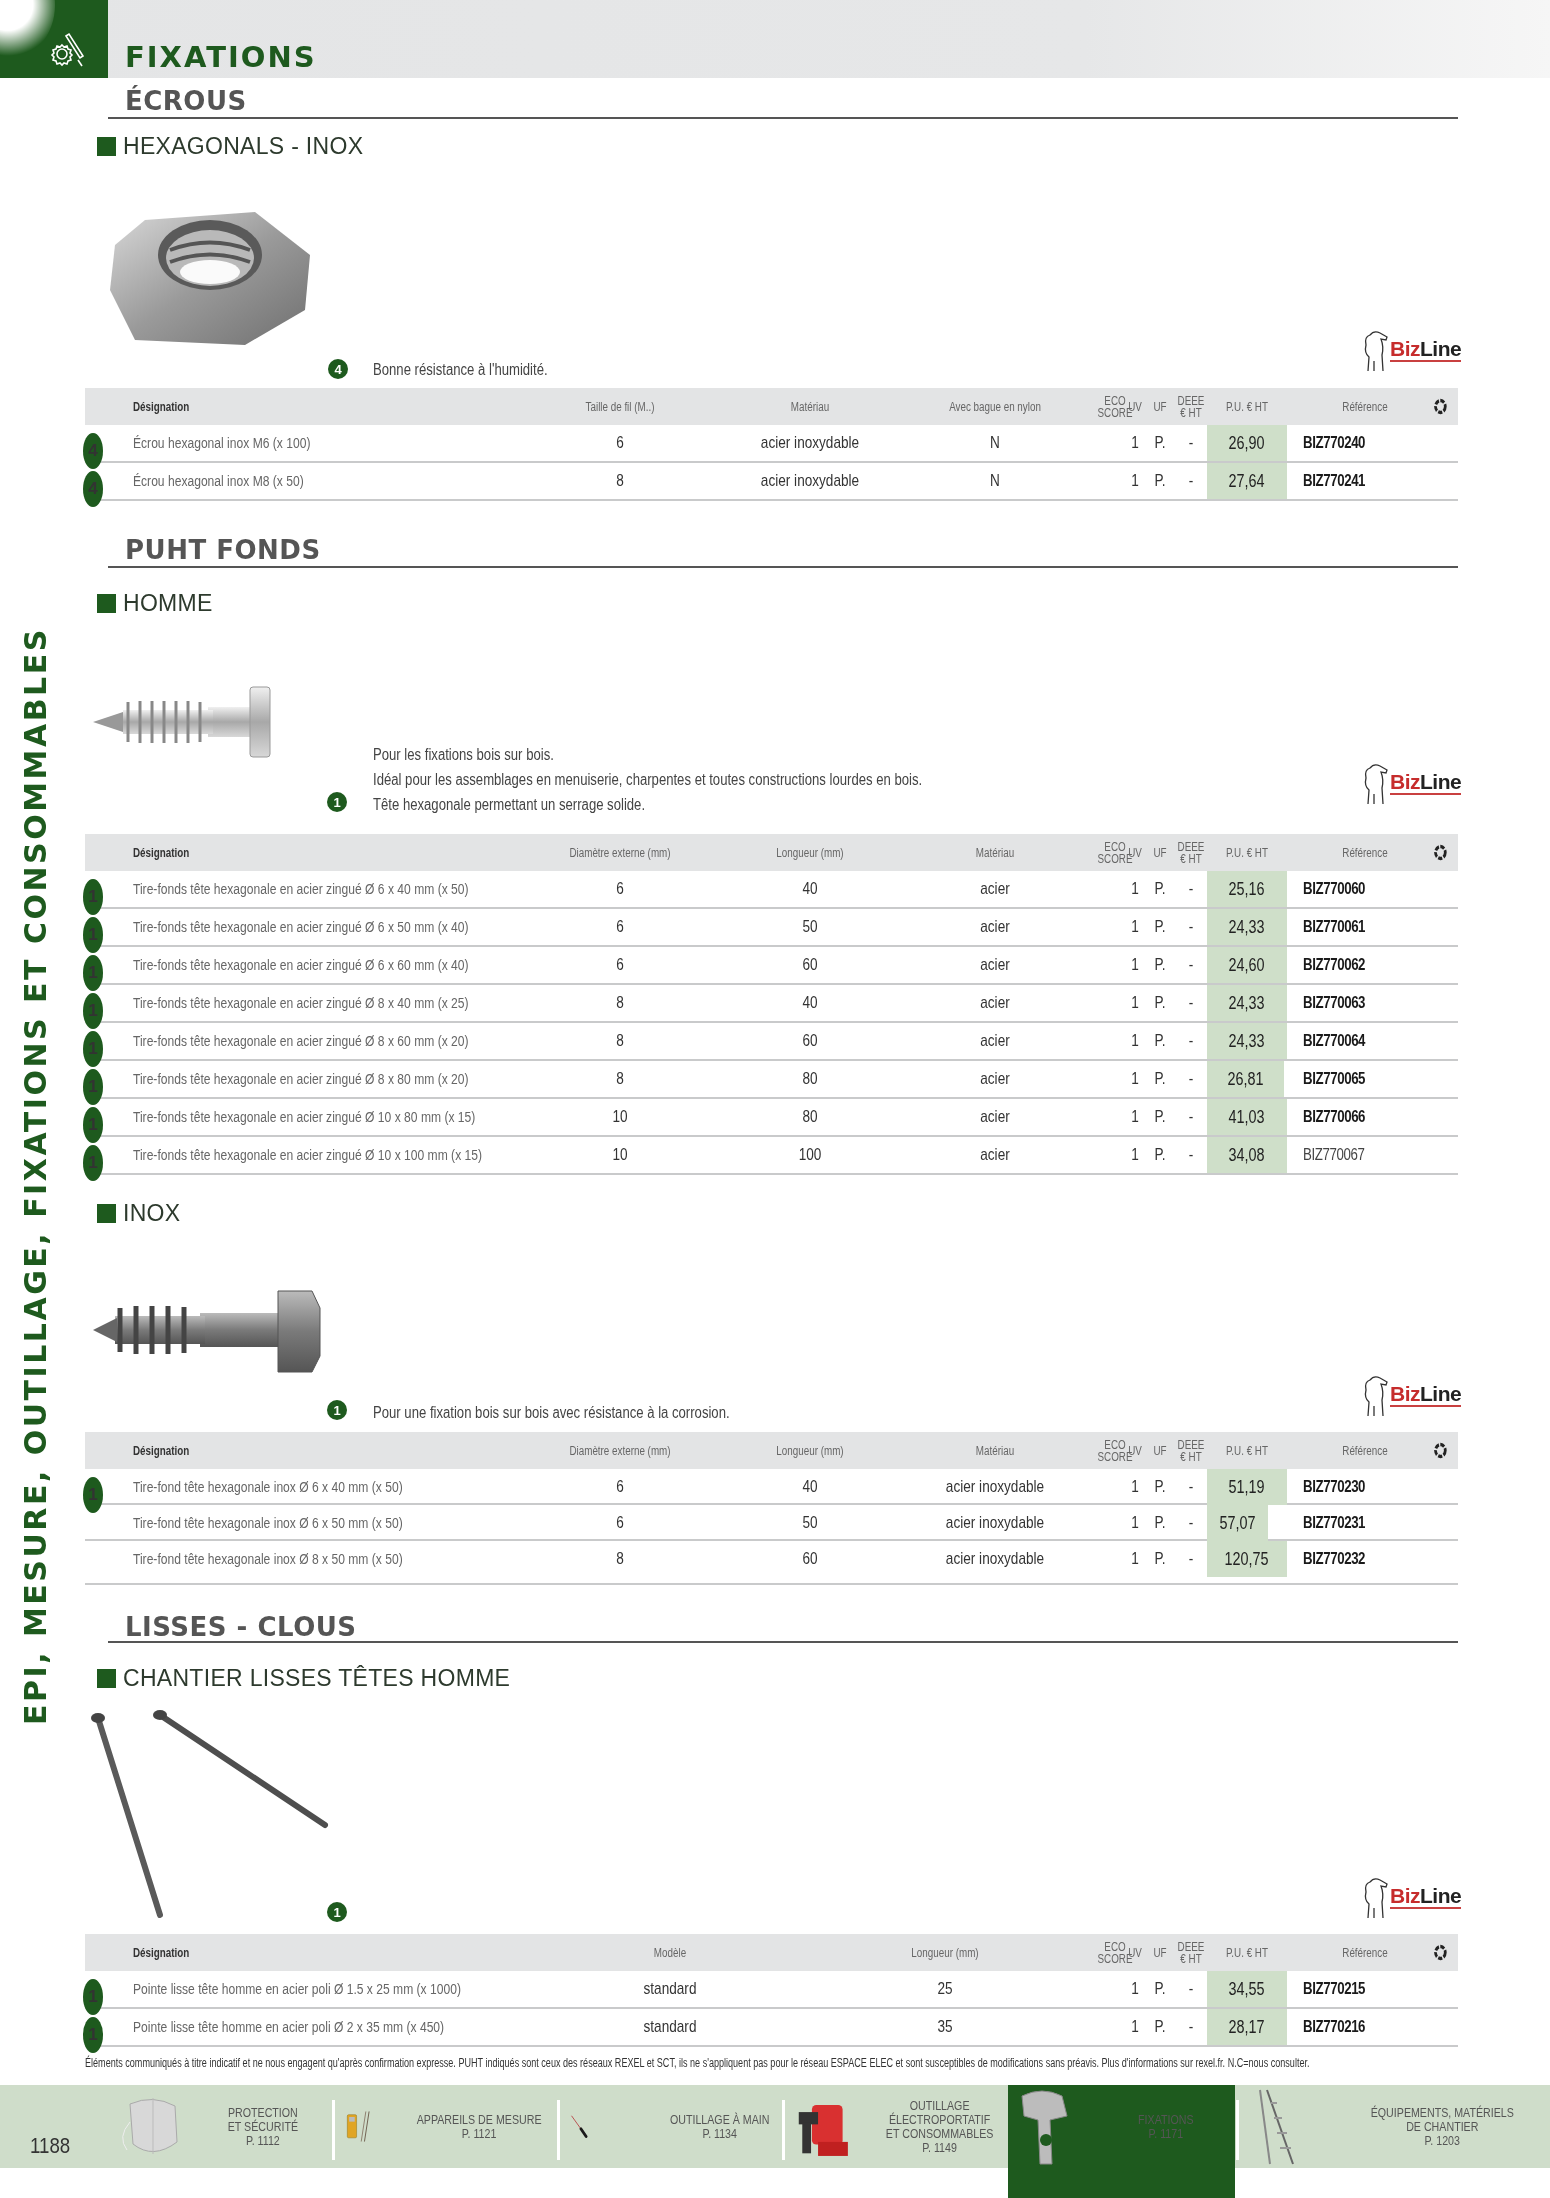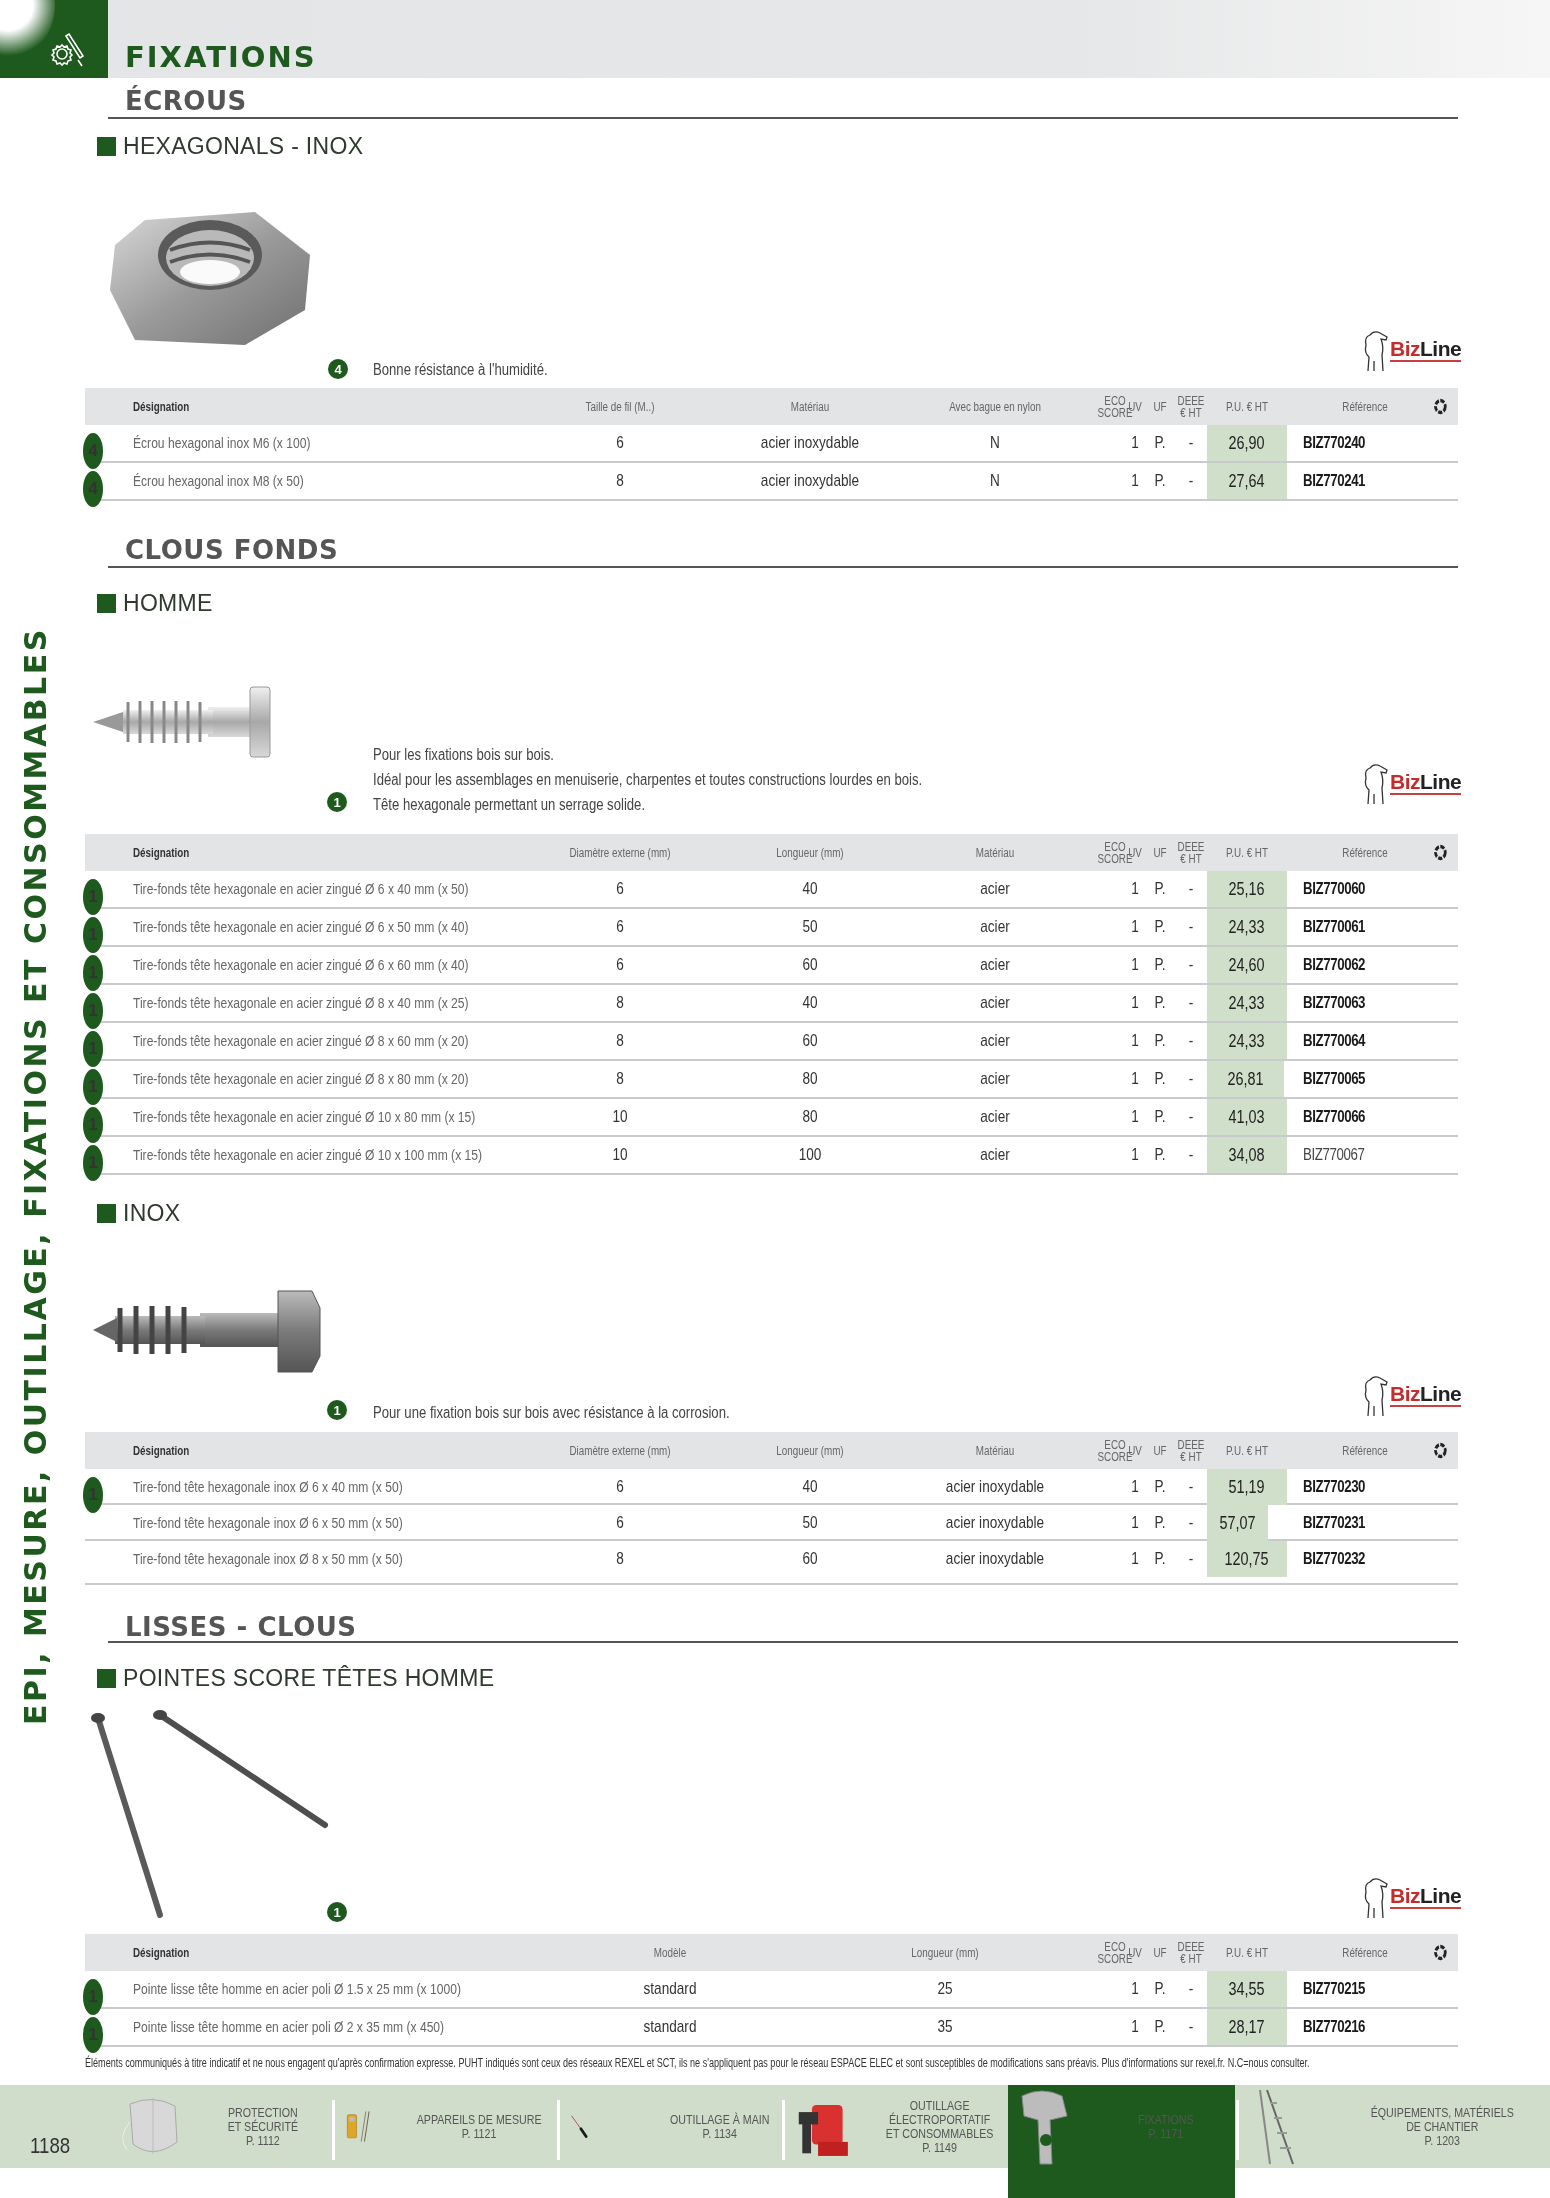--- a/index.html
+++ b/index.html
@@ -145,21 +145,21 @@
     <span class="c" style="left:1030px; width:40px;">1</span>
     <span class="c" style="left:1060px; width:30px;">P.</span>
     <span class="c" style="left:1086px; width:40px;">-</span>
     <span class="price" style="left:1122px; width:80px;">
         <i>27,64</i>
       </span>
     <span class="ref" style="left:1218px;">BIZ770241</span>
   </div>
 </div>
 
-<div class="abs section-title" style="left:125px; top:535px;">CLOUS FONDS</div>
+<div class="abs section-title" style="left:125px; top:535px;">PUHT FONDS</div>
 <div class="abs section-rule" style="left:108px; top:566px; width:1350px;"></div>
 <div class="abs sub-title" style="left:97px; top:590px;">
   <span class="sq"></span>
   <span>HOMME</span>
 </div>
 
 <svg class="abs" style="left:88px; top:685px; width:245px; height:75px;" viewBox="0 0 245 75">
   <defs>
       <linearGradient id="zg" x1="0" y1="0" x2="0" y2="1">
         <stop offset="0" stop-color="#f0f0f0"></stop>
@@ -417,21 +417,21 @@
         <i>120,75</i>
       </span>
     <span class="ref" style="left:1218px;">BIZ770232</span>
   </div>
 </div>
 
 <div class="abs section-title" style="left:125px; top:1612px;">LISSES - CLOUS</div>
 <div class="abs section-rule" style="left:108px; top:1641px; width:1350px;"></div>
 <div class="abs sub-title" style="left:97px; top:1665px;">
   <span class="sq"></span>
-  <span>POINTES SCORE TÊTES HOMME</span>
+  <span>CHANTIER LISSES TÊTES HOMME</span>
 </div>
 <svg class="abs" style="left:90px; top:1710px; width:240px; height:210px;" viewBox="0 0 240 210">
   <line x1="8" y1="8" x2="70" y2="205" stroke="#5a5a5a" stroke-width="6" stroke-linecap="round"></line>
   <ellipse cx="8" cy="8" rx="7" ry="5" fill="#444"></ellipse>
   <line x1="70" y1="5" x2="235" y2="115" stroke="#4e4e4e" stroke-width="6" stroke-linecap="round"></line>
   <ellipse cx="70" cy="5" rx="7" ry="5" fill="#444"></ellipse>
 </svg>
 <div class="abs badge" style="left:327px; top:1902px;">1</div>
 
 <div class="abs bizline" style="left:1360px; top:1872px;">

